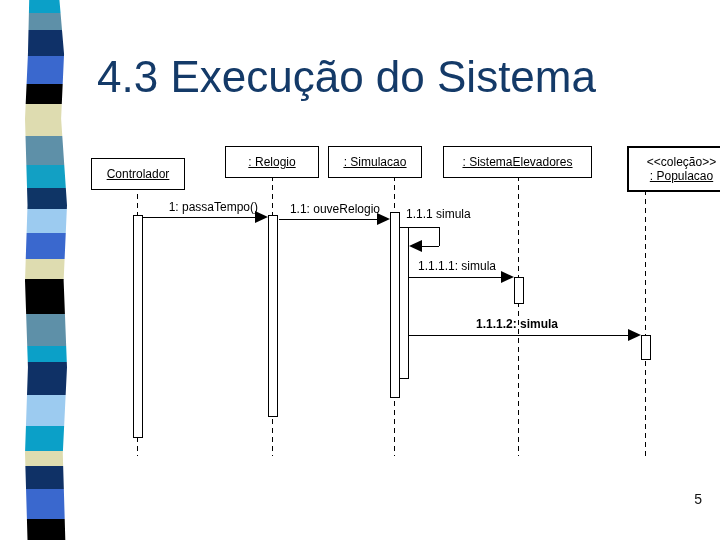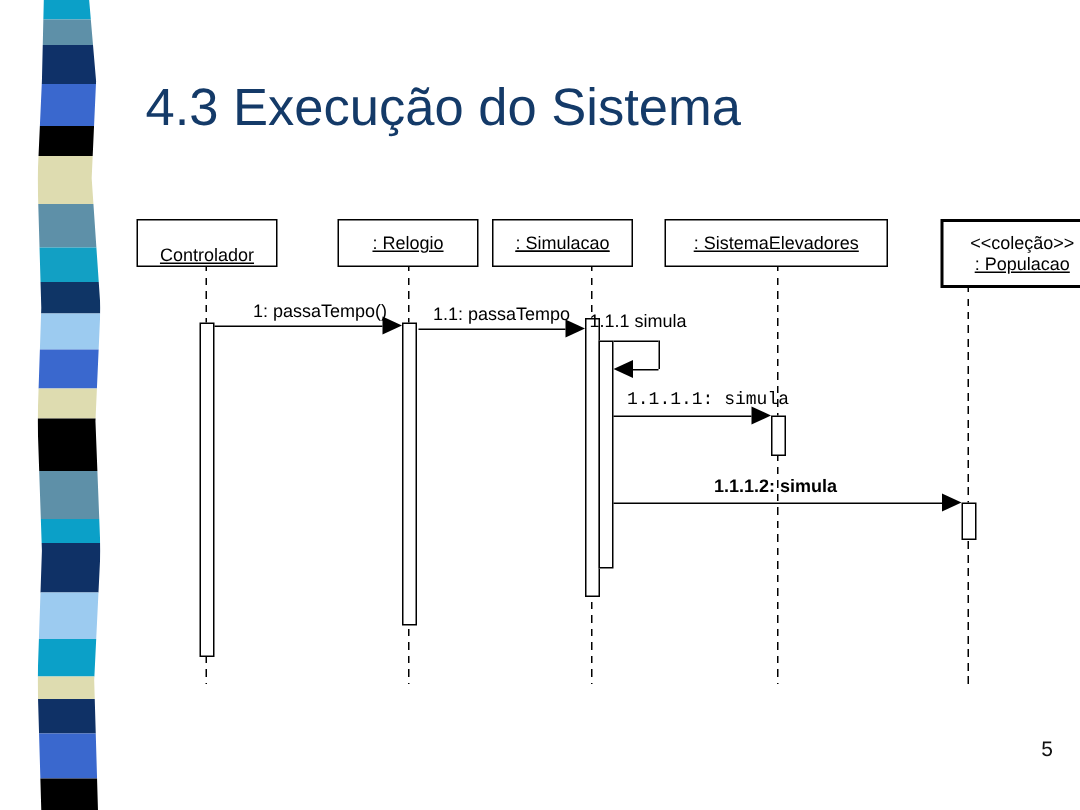--- a/index.html
+++ b/index.html
@@ -10,21 +10,21 @@
   
   .ribbon{
     position:absolute;left:25px;top:0;width:42px;height:540px;
     display:flex;flex-direction:column;
     clip-path:polygon(10% 0,82% 0,93% 10%,86% 22%,100% 38%,92% 52%,100% 68%,90% 84%,96% 100%,6% 100%,0 84%,7% 68%,0 52%,6% 38%,0 22%,7% 10%);
   }
   .ribbon>div{width:100%;}
   
   .title{
     position:absolute;left:97px;top:53px;margin:0;
-    font-size:35px;font-weight:400;line-height:1.1;color:#143A68;
+    font-size:44px;font-weight:400;line-height:1.1;color:#143A68;
     white-space:nowrap;letter-spacing:0;
   }
   
   .pagenum{position:absolute;left:678px;top:491px;width:24px;font-size:14px;color:#111;text-align:right;}
   
   .obox{
     position:absolute;background:#fff;border:1px solid #000;z-index:2;
     display:flex;flex-direction:column;align-items:center;justify-content:center;
     font-size:12px;color:#000;text-align:center;line-height:14px;
   }
@@ -75,21 +75,21 @@
   <h1 class="title">4.3 Execução do Sistema</h1>
 
   <div>
 
     <div class="lifeline" style="left:137px;top:176px;height:280px;"></div>
     <div class="lifeline" style="left:272px;top:176px;height:280px;"></div>
     <div class="lifeline" style="left:394px;top:176px;height:280px;"></div>
     <div class="lifeline" style="left:518px;top:176px;height:280px;"></div>
     <div class="lifeline" style="left:645px;top:190px;height:266px;"></div>
 
-    <div class="obox" style="left:91px;top:146px;width:92px;height:30px;justify-content:flex-end;">
+    <div class="obox" style="left:91px;top:158px;width:92px;height:30px;">
       <span class="u">Controlador</span>
     </div>
     <div class="obox" style="left:225px;top:146px;width:92px;height:30px;">
       <span class="u">: Relogio</span>
     </div>
     <div class="obox" style="left:328px;top:146px;width:92px;height:30px;text-decoration:underline;">
       <span class="u">: Simulacao</span>
     </div>
     <div class="obox" style="left:443px;top:146px;width:147px;height:30px;align-items:center;">
       <span class="u">: SistemaElevadores</span>
@@ -103,31 +103,31 @@
     <div class="act" style="left:268px;top:215px;height:200px;"></div>
     <div class="act" style="left:390px;top:212px;height:184px;"></div>
     <div class="act" style="left:399px;top:227px;height:150px;"></div>
     <div class="act" style="left:514px;top:277px;height:25px;"></div>
     <div class="act" style="left:641px;top:335px;height:23px;"></div>
 
     <div class="mlabel ctr" style="left:148px;top:200px;width:110px;">1: passaTempo()</div>
     <div class="mline" style="left:143px;top:217px;width:112px;"></div>
     <div class="head-r" style="left:255px;top:211px;"></div>
 
-    <div class="mlabel ctr" style="left:280px;top:202px;width:100px;">1.1: passaTempo</div>
+    <div class="mlabel ctr" style="left:280px;top:202px;width:100px;">1.1: ouveRelogio</div>
     <div class="mline" style="left:279px;top:219px;width:98px;"></div>
     <div class="head-r" style="left:377px;top:213px;"></div>
 
-    <div class="mlabel" style="left:393px;top:207px;">1.1.1 simula</div>
+    <div class="mlabel" style="left:406px;top:207px;">1.1.1 simula</div>
     <div class="mline" style="left:409px;top:227px;width:30px;"></div>
     <div class="vline" style="left:439px;top:227px;height:19px;"></div>
     <div class="mline" style="left:421px;top:246px;width:18px;"></div>
     <div class="head-l" style="left:409px;top:240px;"></div>
 
-    <div class="mlabel" style="left:418px;top:259px;font-family:Liberation Mono, monospace;">1.1.1.1: simula</div>
+    <div class="mlabel" style="left:418px;top:259px;">1.1.1.1: simula</div>
     <div class="mline" style="left:409px;top:277px;width:92px;"></div>
     <div class="head-r" style="left:501px;top:271px;"></div>
 
     <div class="mlabel" style="left:476px;top:317px;font-weight:bold;">1.1.1.2: simula</div>
     <div class="mline" style="left:409px;top:335px;width:219px;"></div>
     <div class="head-r" style="left:628px;top:329px;"></div>
 
   </div>
 
   <div class="pagenum">5</div>

